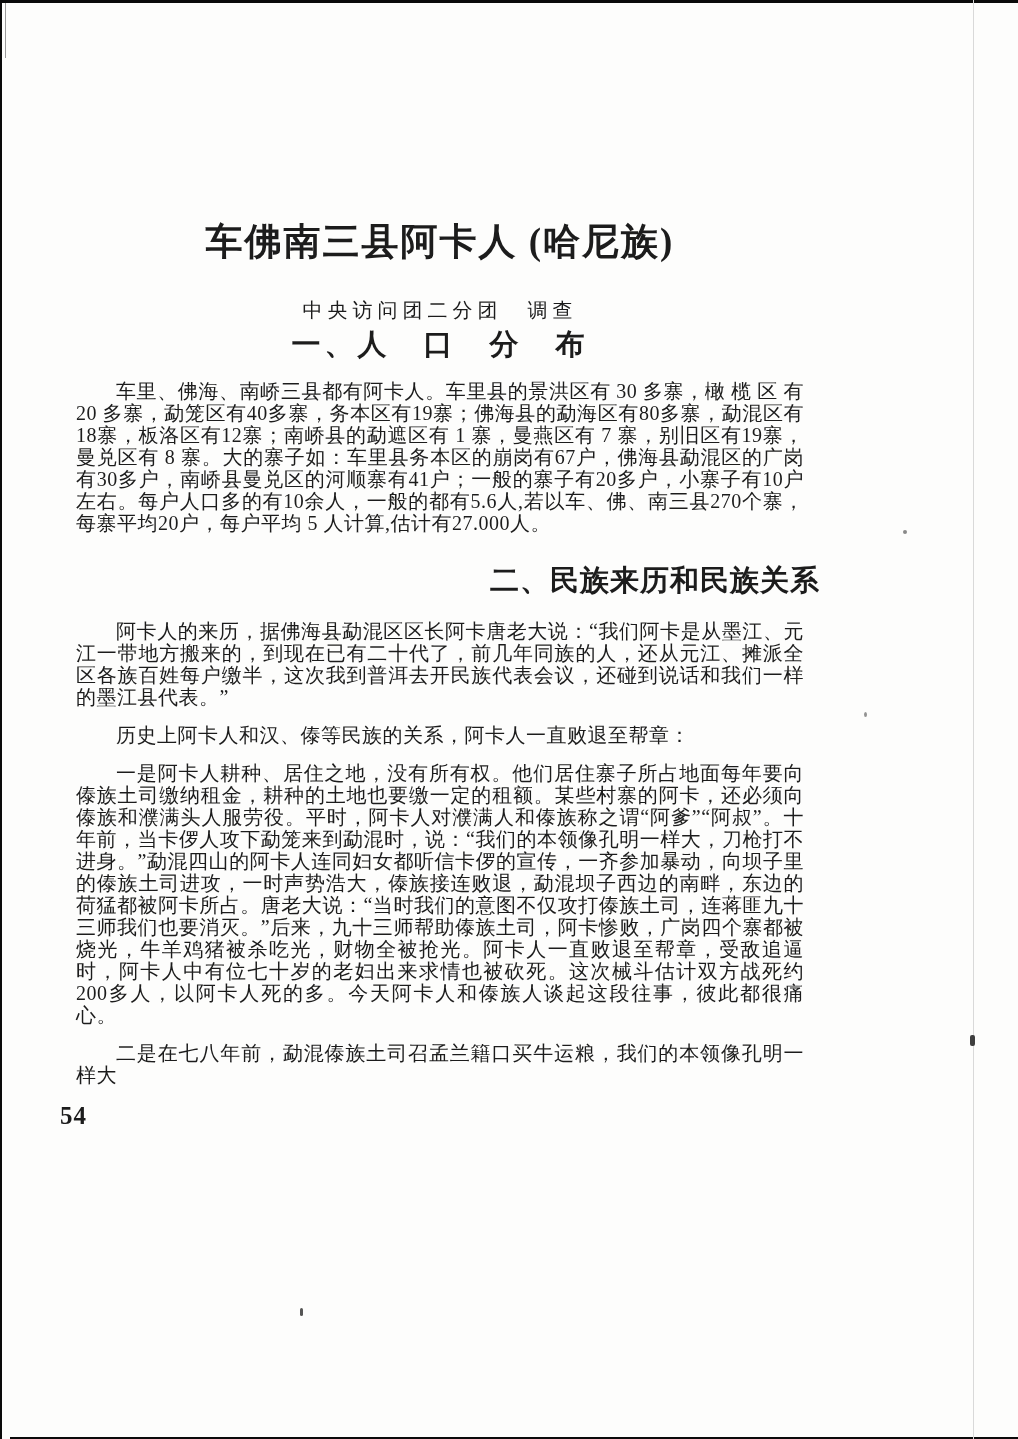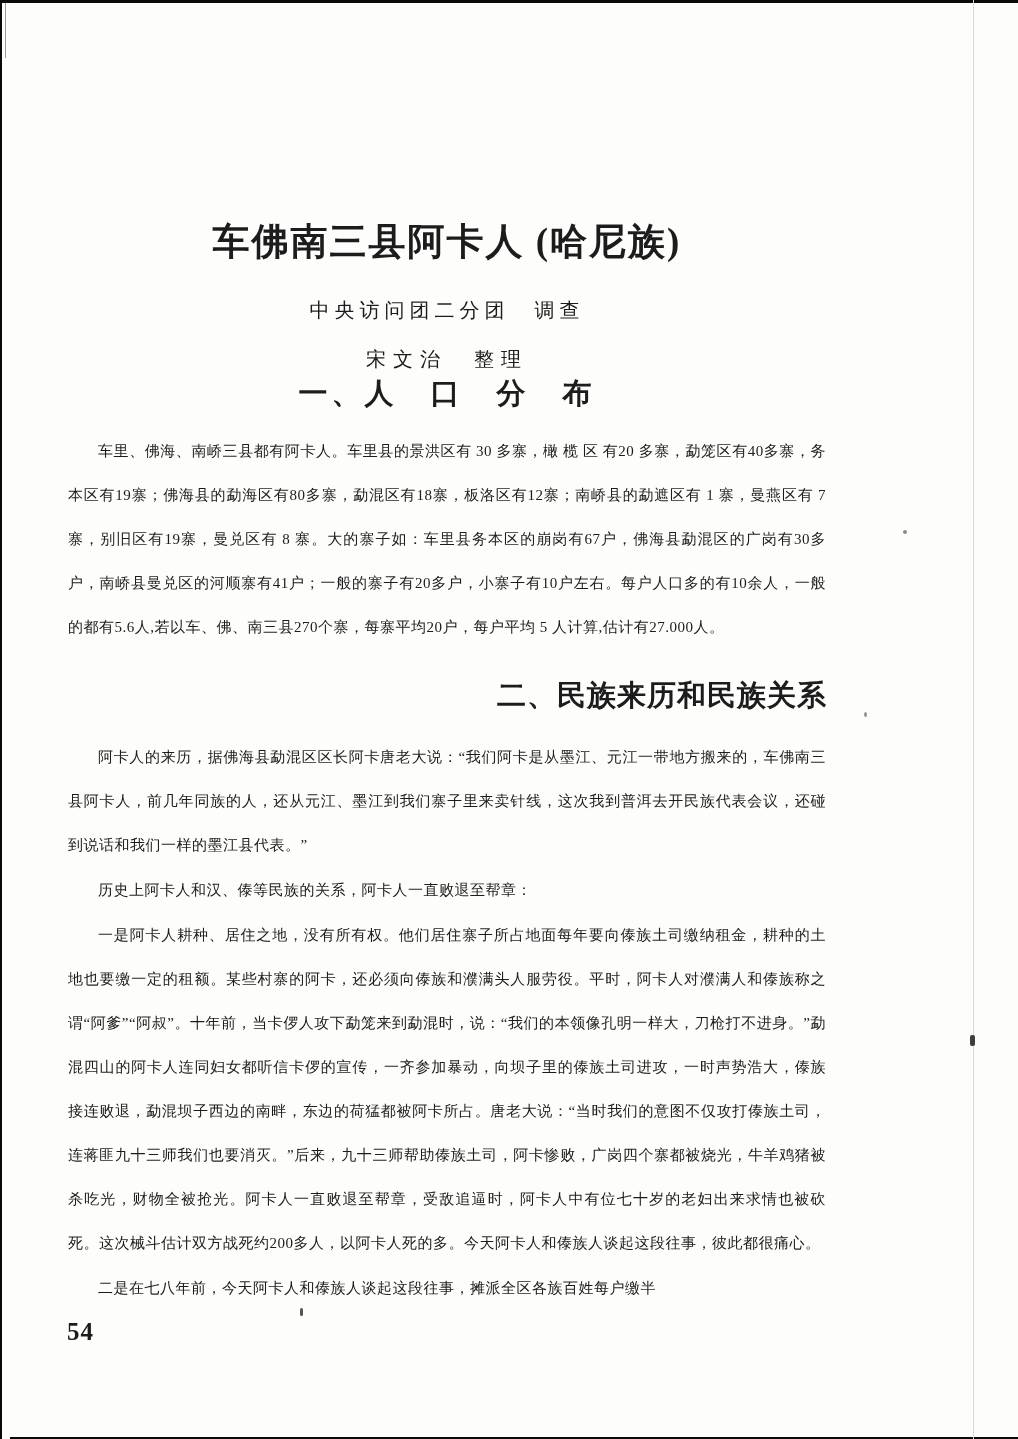--- a/index.html
+++ b/index.html
@@ -21,21 +21,21 @@
   .edge-bottom { position: absolute; bottom: 0; left: 10px; right: 0; height: 2px; background: #0a0a0a; }
   .gutter-line { position: absolute; top: 0; left: 973px; width: 1px; height: 1439px; background: #d9d9d9; }
   .corner-line { position: absolute; top: 3px; left: 5px; width: 1px; height: 55px; background: #9a9a9a; }
   .speck { position: absolute; background: #2a2a2a; border-radius: 50%; }
   .speck-a { left: 903px; top: 530px; width: 4px; height: 4px; opacity: .55; }
   .speck-b { left: 970px; top: 1035px; width: 5px; height: 11px; border-radius: 2px; opacity: .9; }
   .speck-c { left: 300px; top: 1308px; width: 3px; height: 8px; border-radius: 2px; opacity: .8; }
   .speck-d { left: 864px; top: 712px; width: 3px; height: 5px; opacity: .5; }
 
   .page-content {
-    position: absolute; top: 0; left: 7px;
+    position: absolute; top: 0; left: 0;
     padding: 0 125px 0 60px;
     width: 760px;
   }
   .doc-title {
     margin-top: 220px;
     font-size: 37px;
     font-weight: bold;
     text-align: center;
     letter-spacing: 2px;
     line-height: 1.2;
@@ -57,23 +57,23 @@
     font-size: 29px;
     font-weight: bold;
     text-align: center;
     letter-spacing: 4px;
     line-height: 40px;
   }
   .section-heading.second { margin-top: 26px; letter-spacing: 1px; text-align: right; }
   .paras { margin-top: 16px; }
   .paras.second { margin-top: 20px; }
   .paras p {
-    margin: 1px;
-    font-size: 15px;
-    line-height: 44px;
+    margin: 16px;
+    font-size: 20px;
+    line-height: 22px;
     text-align: justify;
     text-indent: 2em;
     letter-spacing: 0.5px;
   }
   .page-number {
     margin-top: 8px;
     font-size: 25px;
     font-weight: bold;
     letter-spacing: 1px;
   }
@@ -92,33 +92,32 @@
   <div class="speck speck-b"></div>
   <div class="speck speck-c"></div>
   <div class="speck speck-d"></div>
 
   <div class="page-content">
 
     <div class="doc-title">车佛南三县阿卡人 (哈尼族)</div>
 
     <div class="doc-byline">中央访问团二分团　调查</div>
 
-    <div class="doc-author">宋文治　整理</div>
 
     <div class="section-heading">一、人　口　分　布</div>
 
     <div class="paras">
       <p>车里、佛海、南峤三县都有阿卡人。车里县的景洪区有 30 多寨，橄 榄 区 有20 多寨，勐笼区有40多寨，务本区有19寨；佛海县的勐海区有80多寨，勐混区有18寨，板洛区有12寨；南峤县的勐遮区有 1 寨，曼燕区有 7 寨，别旧区有19寨，曼兑区有 8 寨。大的寨子如：车里县务本区的崩岗有67户，佛海县勐混区的广岗有30多户，南峤县曼兑区的河顺寨有41户；一般的寨子有20多户，小寨子有10户左右。每户人口多的有10余人，一般的都有5.6人,若以车、佛、南三县270个寨，每寨平均20户，每户平均 5 人计算,估计有27.000人。</p>
     </div>
 
     <div class="section-heading second">二、民族来历和民族关系</div>
 
     <div class="paras second">
-      <p>阿卡人的来历，据佛海县勐混区区长阿卡唐老大说：“我们阿卡是从墨江、元江一带地方搬来的，车佛南三县阿卡人，前几年同族的人，还从元江、墨江到我们寨子里来卖针线，这次我到普洱去开民族代表会议，还碰到说话和我们一样的墨江县代表。”</p>
+      <p>阿卡人的来历，据佛海县勐混区区长阿卡唐老大说：“我们阿卡是从墨江、元江一带地方搬来的，到现在已有二十代了，前几年同族的人，还从元江、摊派全区各族百姓每户缴半，这次我到普洱去开民族代表会议，还碰到说话和我们一样的墨江县代表。”</p>
       <p>历史上阿卡人和汉、傣等民族的关系，阿卡人一直败退至帮章：</p>
       <p>一是阿卡人耕种、居住之地，没有所有权。他们居住寨子所占地面每年要向傣族土司缴纳租金，耕种的土地也要缴一定的租额。某些村寨的阿卡，还必须向傣族和濮满头人服劳役。平时，阿卡人对濮满人和傣族称之谓“阿爹”“阿叔”。十年前，当卡㑩人攻下勐笼来到勐混时，说：“我们的本领像孔明一样大，刀枪打不进身。”勐混四山的阿卡人连同妇女都听信卡㑩的宣传，一齐参加暴动，向坝子里的傣族土司进攻，一时声势浩大，傣族接连败退，勐混坝子西边的南畔，东边的荷猛都被阿卡所占。唐老大说：“当时我们的意图不仅攻打傣族土司，连蒋匪九十三师我们也要消灭。”后来，九十三师帮助傣族土司，阿卡惨败，广岗四个寨都被烧光，牛羊鸡猪被杀吃光，财物全被抢光。阿卡人一直败退至帮章，受敌追逼时，阿卡人中有位七十岁的老妇出来求情也被砍死。这次械斗估计双方战死约200多人，以阿卡人死的多。今天阿卡人和傣族人谈起这段往事，彼此都很痛心。</p>
-      <p>二是在七八年前，今天阿卡人和傣族人谈起这段往事，摊派全区各族百姓每户缴半</p>
+      <p>二是在七八年前，勐混傣族土司召孟兰籍口买牛运粮，我们的本领像孔明一样大</p>
     </div>
 
     <div class="page-number">54</div>
 
   </div>
 </div>
 
 </body></html>

